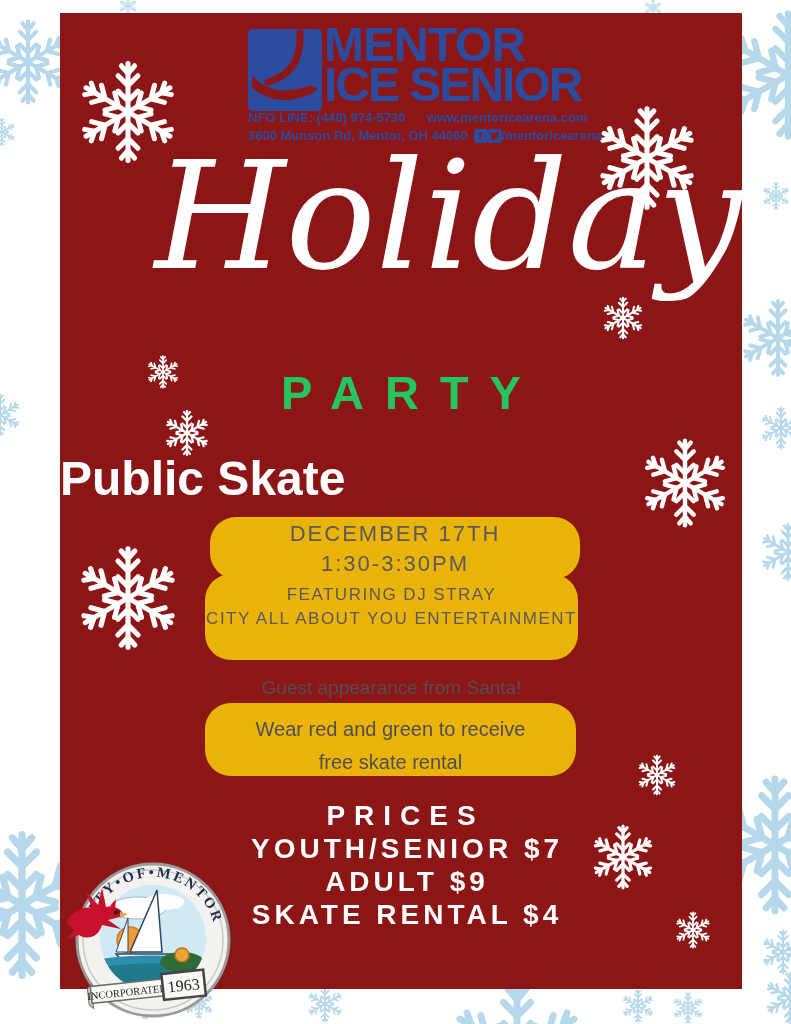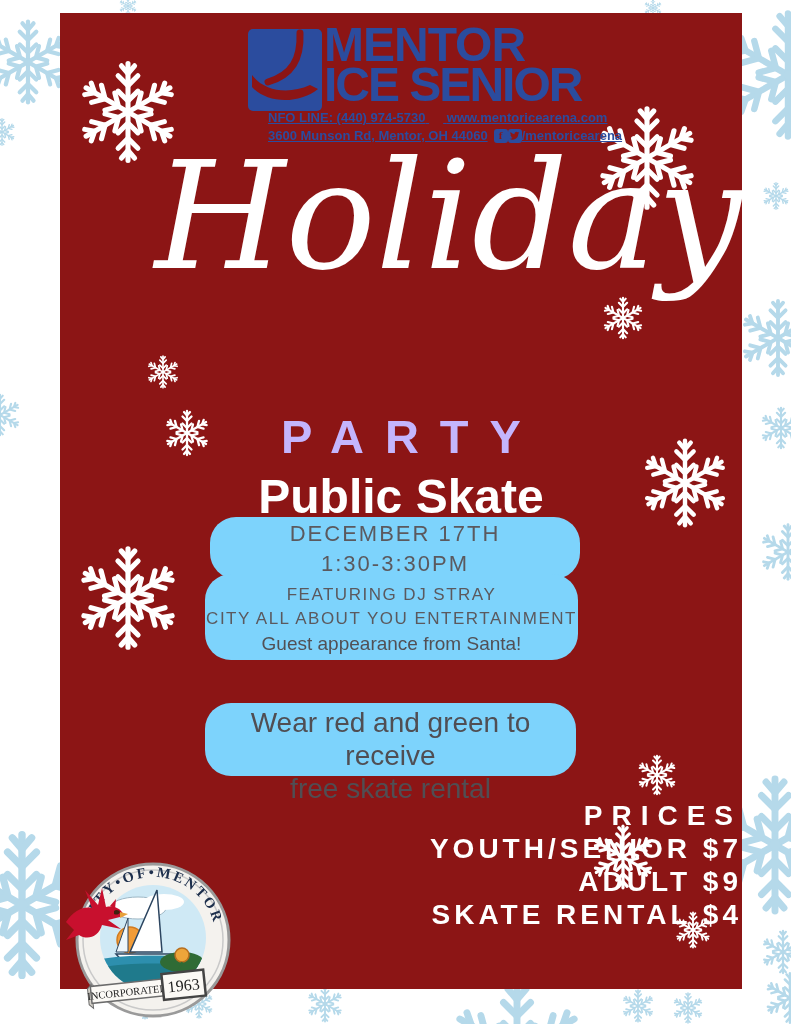--- a/index.html
+++ b/index.html
@@ -14,51 +14,51 @@
   }
   .flake{position:absolute;display:block;pointer-events:none;}
   .flake.white{color:#ffffff;}
   .flake.blue{color:#b5d9ea;}
 
   
   .logo-mark{position:absolute;left:188px;top:16px;}
   .brand{position:absolute;left:264px;top:12px;color:#2b4c9e;font-weight:bold;line-height:40px;}
   .brand .l1{font-size:48px;letter-spacing:-1px;}
   .brand .l2{font-size:48px;letter-spacing:-2px;}
-  .info{position:absolute;left:208px;top:96px;color:#2b4c9e;font-size:13px;font-weight:600;line-height:17px;white-space:nowrap;text-decoration:underline;}
+  .info{position:absolute;left:188px;top:96px;color:#2b4c9e;font-size:13px;font-weight:600;line-height:17px;white-space:nowrap;}
   .info .row2{display:flex;align-items:center;margin-top:1px;}
   .soc{display:inline-flex;align-items:center;justify-content:center;width:14px;height:14px;background:#2b4c9e;border-radius:3px;color:#8c1515;}
   .soc svg{display:block;}
   .fb-glyph{color:#8c1515;font-weight:bold;font-size:11px;font-family:"Liberation Serif",serif;}
 
   
   .title-script{
     position:absolute;left:0;top:128px;width:100%;text-align:right;
     font-family:"DejaVu Serif",serif;font-style:italic;font-weight:400;
     font-size:150px;line-height:1;color:#ffffff;
   }
   .title-sub{
     position:absolute;left:0;top:352px;width:100%;text-align:center;
-    font-size:47px;font-weight:bold;color:#c4b5fd;letter-spacing:21px;text-indent:21px;margin-top:44px;
+    font-size:47px;font-weight:bold;color:#22c55e;letter-spacing:21px;text-indent:21px;
   }
   .event-name{
-    position:absolute;left:0;top:438px;width:100%;text-align:center;
-    font-size:48px;font-weight:bold;color:#ffffff;margin-top:18px;
+    position:absolute;left:0;top:438px;width:100%;text-align:left;
+    font-size:48px;font-weight:bold;color:#ffffff;
   }
 
   
-  .box{position:absolute;background:#7dd3fc;color:#5b595e;text-align:center;border-radius:26px;}
+  .box{position:absolute;background:#eab308;color:#5b595e;text-align:center;border-radius:26px;}
   .box-date{left:150px;top:504px;width:370px;height:62px;font-size:22px;letter-spacing:2px;line-height:30px;padding-top:2px;box-sizing:border-box;}
   .box-feature{left:145px;top:561px;width:373px;height:86px;box-sizing:border-box;padding-top:9px;}
   .box-feature .cap{font-size:17px;letter-spacing:1.5px;line-height:24px;}
-  .box-feature .sent{font-size:19px;line-height:26px;color:#525055;}
-  .box-promo{left:145px;top:690px;width:371px;height:73px;box-sizing:border-box;padding-top:3px;font-size:28px;line-height:33px;color:#504e53;}
+  .box-feature .sent{font-size:19px;line-height:26px;color:#525055;margin-top:44px;}
+  .box-promo{left:145px;top:690px;width:371px;height:73px;box-sizing:border-box;padding-top:10px;font-size:20px;line-height:33px;color:#504e53;}
 
   
-  .prices{position:absolute;left:0;top:786px;width:100%;text-align:right;color:#ffffff;font-weight:bold;}
+  .prices{position:absolute;left:0;top:786px;width:100%;text-align:center;color:#ffffff;font-weight:bold;}
   .prices .ph{font-size:28px;letter-spacing:9px;text-indent:9px;line-height:33px;}
   .prices .pi{font-size:28px;letter-spacing:4px;text-indent:4px;line-height:33px;padding-left:8px;}
 
   .seal{position:absolute;left:58px;top:856px;}
 </style>
 </head>
 <body>
 
 <div class="poster">
 

